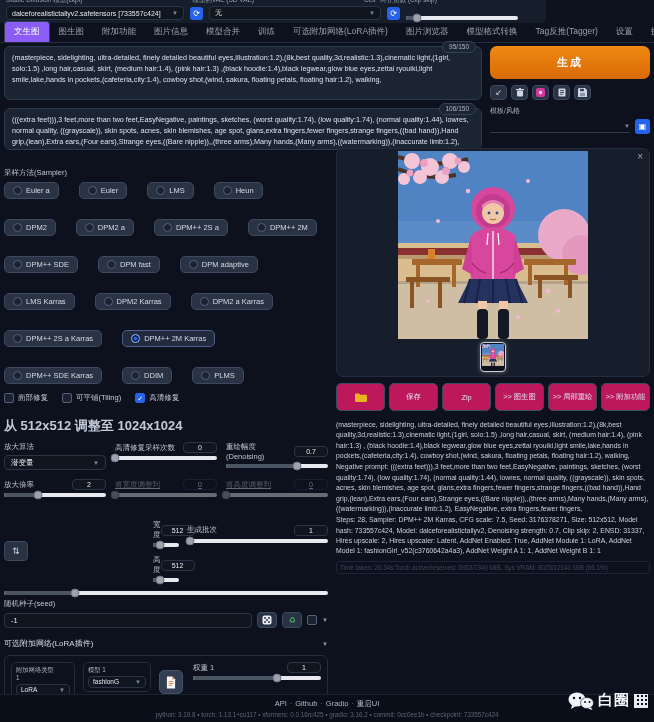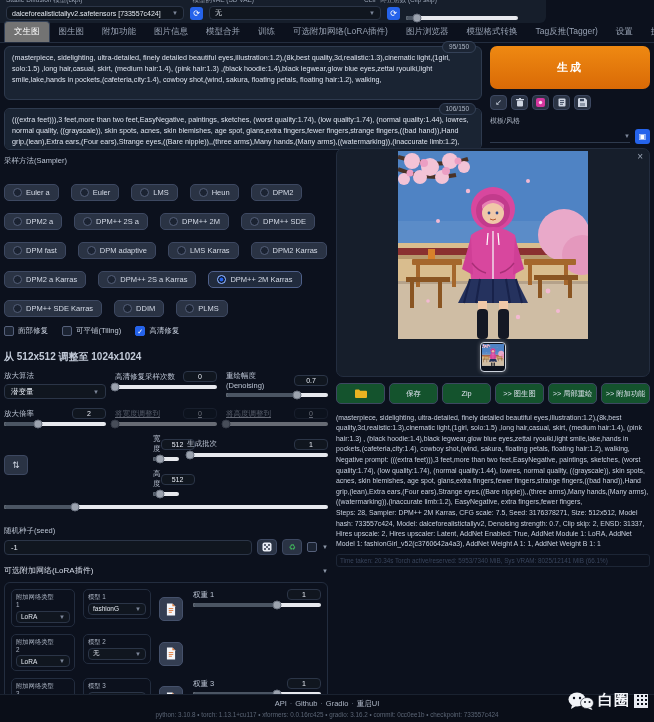--- a/index.html
+++ b/index.html
@@ -8,62 +8,62 @@
   
   .topbar{position:absolute;left:0;top:0;width:546px;height:23px;background:#161e2b;border-bottom-right-radius:6px;overflow:hidden;display:flex;align-items:flex-end;gap:6px;padding:0 6px 3px 6px;}
   .tb-labels{position:absolute;top:-4px;left:6px;right:6px;display:flex;font-size:6.5px;color:#9aa4b5;gap:110px;white-space:nowrap;}
   .tb-select{height:14px;background:#10161f;border:1px solid #2b3547;border-radius:4px;font-size:7px;color:#e3e8f0;display:flex;align-items:center;padding:0 5px;gap:4px;white-space:nowrap;overflow:hidden;}
   .tb-select .chev{color:#7c8699;margin-left:auto;font-size:6px;}
   .mini-blue{width:13px;height:13px;border-radius:3px;background:#2563eb;color:#fff;font-size:8px;line-height:13px;text-align:center;flex:0 0 auto;}
   .tb-slider{width:112px;}
   
   .tabs{position:absolute;left:0;top:23px;width:654px;height:20px;display:flex;align-items:flex-end;border-bottom:1px solid #232d3f;padding:0 4px;}
   .tab{font-size:8.5px;color:#97a1b2;padding:4px 9px;white-space:nowrap;border-radius:4px 4px 0 0;}
-  .tab.sel{background:#737373;color:#fff;border:1px solid #334056;border-bottom:none;}
+  .tab.sel{background:#8b5cf6;color:#fff;border:1px solid #334056;border-bottom:none;}
   
   .toprow{position:absolute;left:4px;top:46px;width:646px;display:flex;gap:8px;}
   .prompt-col{width:478px;display:flex;flex-direction:column;gap:4px;}
   .ta-wrap{position:relative;}
   textarea{width:100%;background:#1a2433;border:1px solid #2e3a4e;border-radius:6px;color:#dde3ee;font-size:7.2px;line-height:1.55;padding:5px 7px;resize:none;font-family:"Liberation Sans","DejaVu Sans",sans-serif;outline:none;}
   .counter{position:absolute;top:-5px;right:6px;background:#1c2534;border:1px solid #344157;border-radius:7px;font-size:6.5px;color:#aeb7c6;padding:0 6px;line-height:10px;}
   .gen-col{width:160px;display:flex;flex-direction:column;}
-  .gen-btn{height:43px;border-radius:7px;background:linear-gradient(#ef8912,#d96a06);color:#fff;font-size:11px;font-weight:bold;border:none;letter-spacing:2px;}
+  .gen-btn{height:33px;border-radius:7px;background:linear-gradient(#ef8912,#d96a06);color:#fff;font-size:11px;font-weight:bold;border:none;letter-spacing:2px;}
   .icon-row{display:flex;gap:4px;margin-top:6px;}
   .sm-btn{width:17px;height:15px;border-radius:4px;background:#2a3344;border:1px solid #3d4861;color:#cfd6e3;font-size:8px;display:flex;align-items:center;justify-content:center;padding:0;}
   .style-label{font-size:7px;color:#aab3c2;margin-top:6px;}
   .style-row{display:flex;align-items:center;gap:5px;margin-top:3px;}
   .style-select{flex:1;height:13px;border-bottom:1px solid #2e3a4e;display:flex;align-items:center;}
   .style-select .chev{margin-left:auto;color:#7c8699;font-size:6px;}
   
   .main{position:absolute;left:4px;top:148px;width:646px;display:flex;gap:8px;}
   .settings{width:324px;}
   .results{width:314px;}
   .lbl{font-size:7.5px;color:#bcc5d4;}
   
   .slider .sl-head{display:flex;align-items:center;justify-content:space-between;margin-bottom:3px;}
   .slider .sl-label{font-size:7.5px;color:#bcc5d4;}
   .slider .sl-value{min-width:34px;text-align:center;background:#10161f;border:1px solid #2b3547;border-radius:4px;font-size:7px;color:#e6eaf2;padding:1px 4px;}
   .sl-track{position:relative;height:4px;border-radius:2px;background:#e7e9ee;}
   .sl-fill{position:absolute;left:0;top:0;bottom:0;background:#4b5563;border-radius:2px;}
   .sl-knob{position:absolute;top:50%;width:9px;height:9px;border-radius:50%;background:#9ca3af;border:1px solid #6b7280;transform:translate(-50%,-50%);}
   .slider.disabled{opacity:.42;text-decoration:underline;}
   
-  .pills{display:flex;flex-wrap:wrap;gap:12px;margin-top:18px;}
+  .pills{display:flex;flex-wrap:wrap;gap:20px;margin-top:4px;}
   .pill{display:flex;align-items:center;gap:4px;background:#2a3344;border:1px solid #3d4861;border-radius:5px;padding:3px 8px;font-size:7.5px;color:#d4dae6;}
   .pill .rad{width:9px;height:9px;border-radius:50%;background:#1b2332;border:1px solid #55607a;}
   .pill.sel{background:#212b3d;border-color:#4f608a;}
   .pill.sel .rad{background:#2563eb;border-color:#93b4f5;box-shadow:inset 0 0 0 1.5px #0e1728;}
   
   .cbrow{display:flex;align-items:center;gap:14px;margin:9px 0 7px 0;flex-wrap:wrap;}
   .cb-item{display:flex;align-items:center;gap:4px;font-size:7.5px;color:#c3cbd9;}
   .cb{width:10px;height:10px;border-radius:2px;background:#1b2332;border:1px solid #55607a;flex:0 0 auto;font-size:7px;line-height:9px;text-align:center;color:#fff;}
   .cb.on{background:#2563eb;border-color:#2563eb;}
-  .hires-note{font-size:10px;color:#c3cbd9;font-weight:bold;}
-  
-  .grid3{display:grid;grid-template-columns:1fr 1fr 1fr;column-gap:10px;row-gap:8px;margin-bottom:8px;gap:9px;}
+  .hires-note{font-size:13px;color:#c3cbd9;font-weight:bold;}
+  
+  .grid3{display:grid;grid-template-columns:1fr 1fr 1fr;column-gap:10px;row-gap:8px;margin-bottom:23px;gap:9px;}
   .select{height:15px;background:#10161f;border:1px solid #2b3547;border-radius:4px;font-size:7.5px;color:#e3e8f0;display:flex;align-items:center;padding:0 6px;}
   .select .chev{margin-left:auto;color:#7c8699;font-size:6px;}
   .field .lbl{display:block;margin-bottom:3px;}
   
   .wh-grid{display:grid;grid-template-columns:1fr 26px 1fr;column-gap:8px;row-gap:9px;align-items:center;margin-bottom:9px;gap:8px;}
   .swap-btn{width:24px;height:20px;border-radius:4px;background:#2a3344;border:1px solid #3d4861;color:#cfd6e3;font-size:9px;grid-row:1 / span 2;align-self:center;}
   
   .seed-row{display:flex;align-items:center;gap:5px;margin-top:3px;}
   .seed-input{flex:1;height:15px;background:#10161f;border:1px solid #2b3547;border-radius:4px;color:#e6eaf2;font-size:7.5px;display:flex;align-items:center;padding:0 6px;}
   .dice-btn,.recycle-btn{width:20px;height:16px;border-radius:4px;background:#2a3344;border:1px solid #3d4861;font-size:8px;color:#e8ecf4;display:flex;align-items:center;justify-content:center;}
@@ -80,21 +80,21 @@
   .lbl2{font-size:6.3px;color:#aab3c2;line-height:1.25;margin-bottom:2px;}
   .select.xs{height:12px;font-size:6.5px;padding:0 4px;}
   .file-btn{width:24px;height:24px;border-radius:5px;background:#343e52;border:1px solid #45516b;display:flex;align-items:center;justify-content:center;margin-top:8px;}
   
   .gallery{background:#161e2b;border:1px solid #232d3f;border-radius:7px;position:relative;padding:2px 0 4px 0;}
   .close-x{position:absolute;top:2px;right:6px;color:#9aa4b5;font-size:10px;}
   .img-stage{display:flex;justify-content:center;}
   .thumb-strip{display:flex;justify-content:center;margin-top:3px;}
   .thumb{border:1.5px solid #cdd3de;border-radius:4px;padding:1px;background:#0c111d;box-shadow:0 0 4px rgba(255,255,255,.35);}
   .res-btns{display:flex;gap:4px;margin-top:6px;}
-  .res-btn{flex:1;height:21px;border-radius:5px;background:#14532d;border:1px solid #3d4861;color:#dde3ee;font-size:7.3px;display:flex;align-items:center;justify-content:center;white-space:nowrap;padding:0 2px;}
+  .res-btn{flex:1;height:28px;border-radius:5px;background:#be185d;border:1px solid #3d4861;color:#dde3ee;font-size:7.3px;display:flex;align-items:center;justify-content:center;white-space:nowrap;padding:0 2px;}
   .info{margin-top:9px;font-size:6.9px;line-height:1.5;color:#c9d1e0;word-break:break-word;}
   .info div{margin-bottom:1px;}
   .info .faint{color:#39455c;border:1px solid #1d2636;border-radius:3px;padding:1px 3px;margin-top:4px;font-size:6.3px;white-space:nowrap;overflow:hidden;}
   
   .footer{position:absolute;left:0;bottom:0;width:654px;height:28px;background:#0a0e18;border-top:1px solid #1a2230;text-align:center;}
   .f-links{font-size:7.5px;color:#aeb7c6;margin-top:4px;}
   .f-links span.dot{color:#5b6575;margin:0 3px;}
   .f-env{font-size:6.3px;color:#5b6575;margin-top:2px;}
   .watermark{position:absolute;right:6px;bottom:12px;display:flex;align-items:center;gap:4px;z-index:5;}
   .wm-text{color:#f2f4f8;font-size:15px;font-weight:bold;letter-spacing:1px;}
@@ -283,21 +283,21 @@
         <div class="mini-blue" style="width:15px;height:15px;line-height:15px;">▣</div>
       </div>
     </div>
   </div>
 
   <div class="main">
 
     <div class="settings">
 
 
-      <div class="lbl" style="margin-top:8px">采样方法(Sampler)</div>
+      <div class="lbl" style="margin-top:20px">采样方法(Sampler)</div>
       <div class="pills" id="samplers">
           <div class="pill">
             <span class="rad"></span>
             <span>Euler a</span>
           </div>
           <div class="pill">
             <span class="rad"></span>
             <span>Euler</span>
           </div>
           <div class="pill">
@@ -480,21 +480,21 @@
           </div>
       </div>
 
       <div class="slider">
           <div class="sl-track">
             <div class="sl-fill" style="width:22%"></div>
             <div class="sl-knob" style="left:22%"></div>
           </div>
         </div>
 
-      <div class="lbl" style="margin-top:17px">随机种子(seed)</div>
+      <div class="lbl" style="margin-top:4px">随机种子(seed)</div>
       <div class="seed-row">
         <div class="seed-input">-1</div>
         <div class="dice-btn">
           <svg width="10" height="10" viewBox="0 0 10 10">
               <rect x="0.5" y="0.5" width="9" height="9" rx="2" fill="#e8ecf4"></rect>
               <circle cx="3" cy="3" r="1" fill="#30394a"></circle>
               <circle cx="7" cy="3" r="1" fill="#30394a"></circle>
               <circle cx="5" cy="5" r="1" fill="#30394a"></circle>
               <circle cx="3" cy="7" r="1" fill="#30394a"></circle>
               <circle cx="7" cy="7" r="1" fill="#30394a"></circle>

